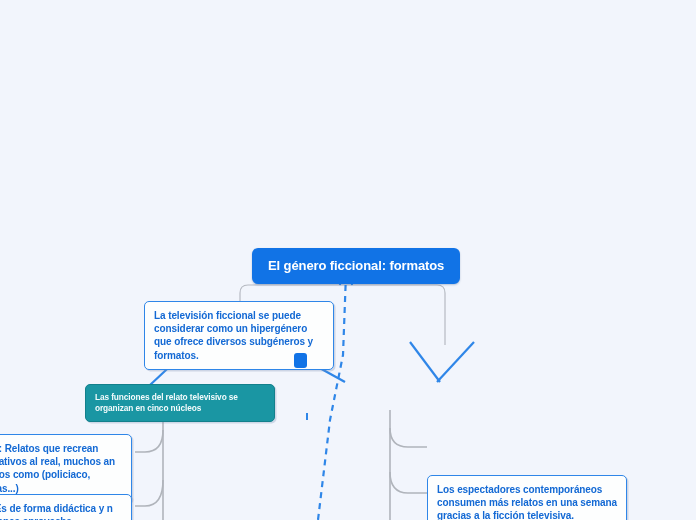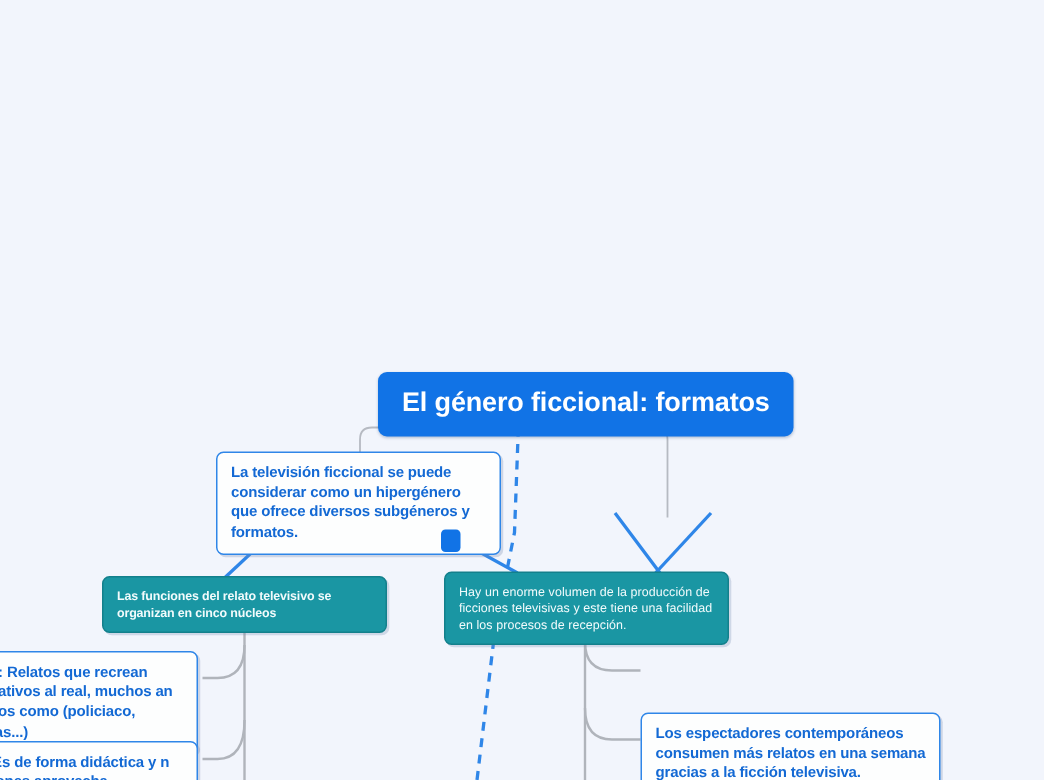--- a/index.html
+++ b/index.html
@@ -36,21 +36,21 @@
     border-radius: 5px;
     line-height: 1.32;
     letter-spacing: -0.1px;
   }
 
   
   .node-root {
     background: #1173e6;
     color: #ffffff;
     font-weight: bold;
-    font-size: 18px;
+    font-size: 13px;
     padding: 9px 16px 10px 16px;
     border-radius: 6px;
     text-align: center;
     white-space: nowrap;
     box-shadow: 0 1px 2px rgba(20,60,120,0.28);
   }
 
   
   .node-blue {
     background: #fdfefe;
@@ -83,21 +83,21 @@
     width: 13px;
     height: 15px;
     background: #1173e6;
     border-radius: 3px;
   }
 
   
   #root-node      { left: 252px; top: 248px; }
   #node-tv-hiper  { left: 144px; top: 301px; width: 190px; }
   #node-ficcion   { left: 352px; top: 301px; width: 190px; }
-  #node-funciones { left: 68px;  top: 384px; width: 190px; }
+  #node-funciones { left: 85px;  top: 384px; width: 190px; }
   #node-volumen   { left: 296px; top: 381px; width: 190px; }
   #node-creadora  { left: -38px; top: 434px; width: 170px; }
   #node-educativa { left: -38px; top: 494px; width: 170px; }
   #node-fenomeno  { left: 427px; top: 428px; width: 192px; }
   #node-espect    { left: 427px; top: 475px; width: 200px; }
   #marker-1       { left: 294px; top: 353px; }
 </style>
 </head>
 <body>
 
@@ -129,21 +129,20 @@
     <path d="M 307 413 L 307 420" fill="none" stroke="#2f86e8" stroke-width="2"></path>
   </svg>
 
   <div id="root-node" class="node node-root">El género ficcional: formatos</div>
 
   <div id="node-tv-hiper" class="node node-blue">La televisión ficcional se puede considerar como un hipergénero que ofrece diversos subgéneros y formatos.</div>
 
 
   <div id="node-funciones" class="node node-teal">Las funciones del relato televisivo se organizan en cinco núcleos</div>
 
-  <div id="node-volumen" class="node node-teal light-weight">Hay un enorme volumen de la producción de ficciones televisivas y este tiene una facilidad en los procesos de recepción.</div>
 
   <div id="node-creadora" class="node node-blue">adora: Relatos que recrean  alternativos al real, muchos an géneros como (policiaco, enturas...)</div>
 
   <div id="node-educativa" class="node node-blue">tiva: Es de forma didáctica y n ocasiones aprovecha</div>
 
 
   <div id="node-espect" class="node node-blue">Los espectadores contemporáneos consumen más relatos en una semana gracias a la ficción televisiva.</div>
 
   <div id="marker-1" class="marker-square"></div>
 

